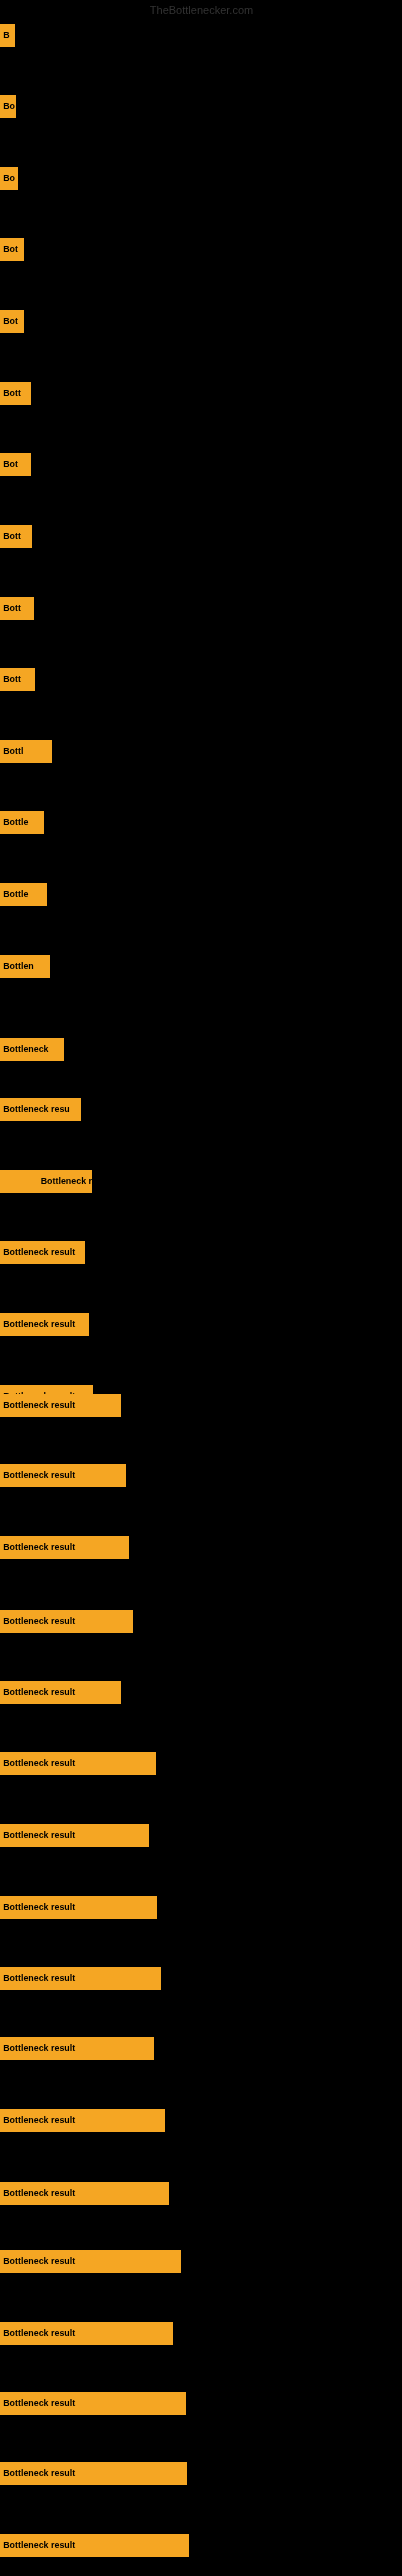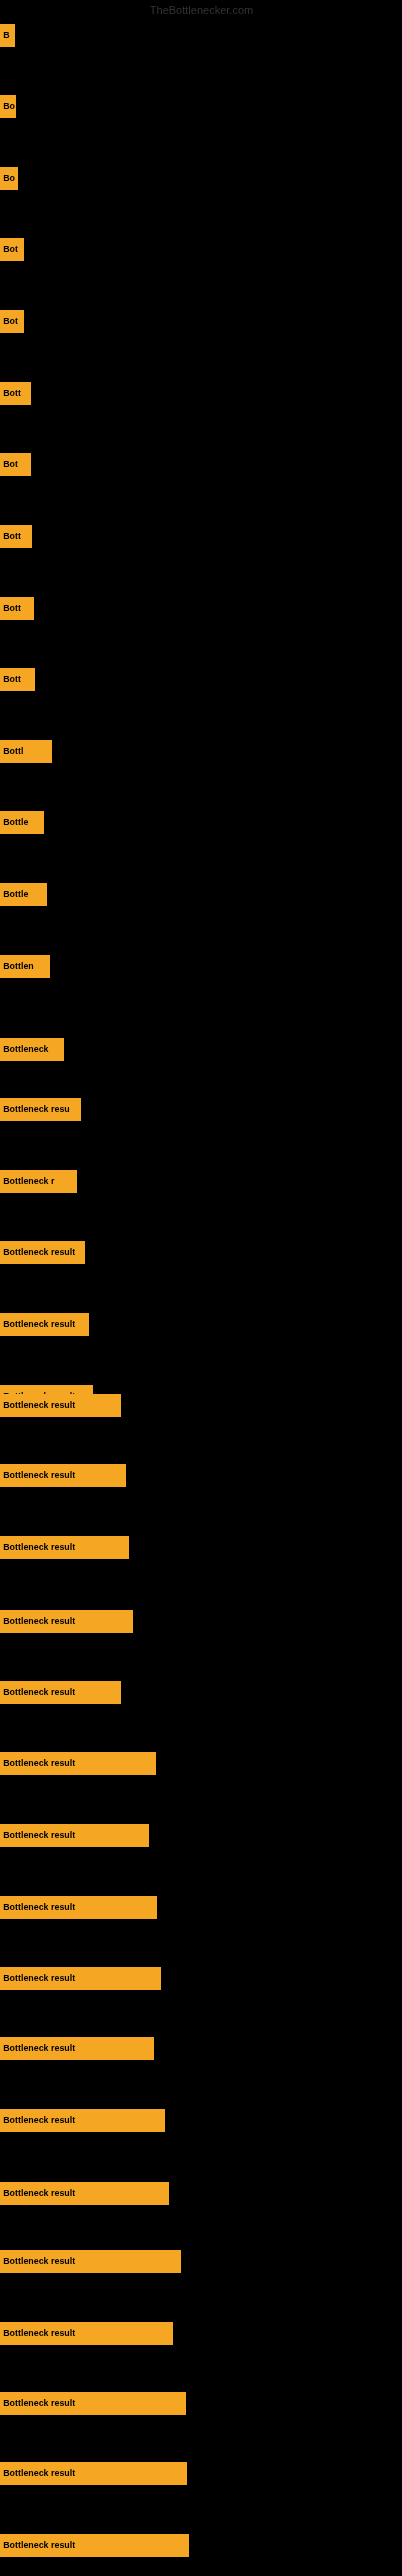--- a/index.html
+++ b/index.html
@@ -88,21 +88,21 @@
     </div>
     <div class="bar-item" style="top: 955px; width: 50px; text-align: center;">
       <span>Bottlen</span>
     </div>
     <div class="bar-item" style="top: 1026px; width: 64px; margin-top: 12px;">
       <span>Bottleneck</span>
     </div>
     <div class="bar-item" style="top: 1098px; width: 81px;">
       <span>Bottleneck resu</span>
     </div>
-    <div class="bar-item" style="top: 1170px; width: 77px;">
+    <div class="bar-item" style="top: 1170px; width: 92px; justify-content: flex-end;">
       <span>Bottleneck r</span>
     </div>
     <div class="bar-item" style="top: 1241px; width: 85px;">
       <span>Bottleneck result</span>
     </div>
     <div class="bar-item" style="top: 1313px; width: 89px;">
       <span>Bottleneck result</span>
     </div>
     <div class="bar-item" style="top: 1385px; width: 93px;">
       <span>Bottleneck result</span>

